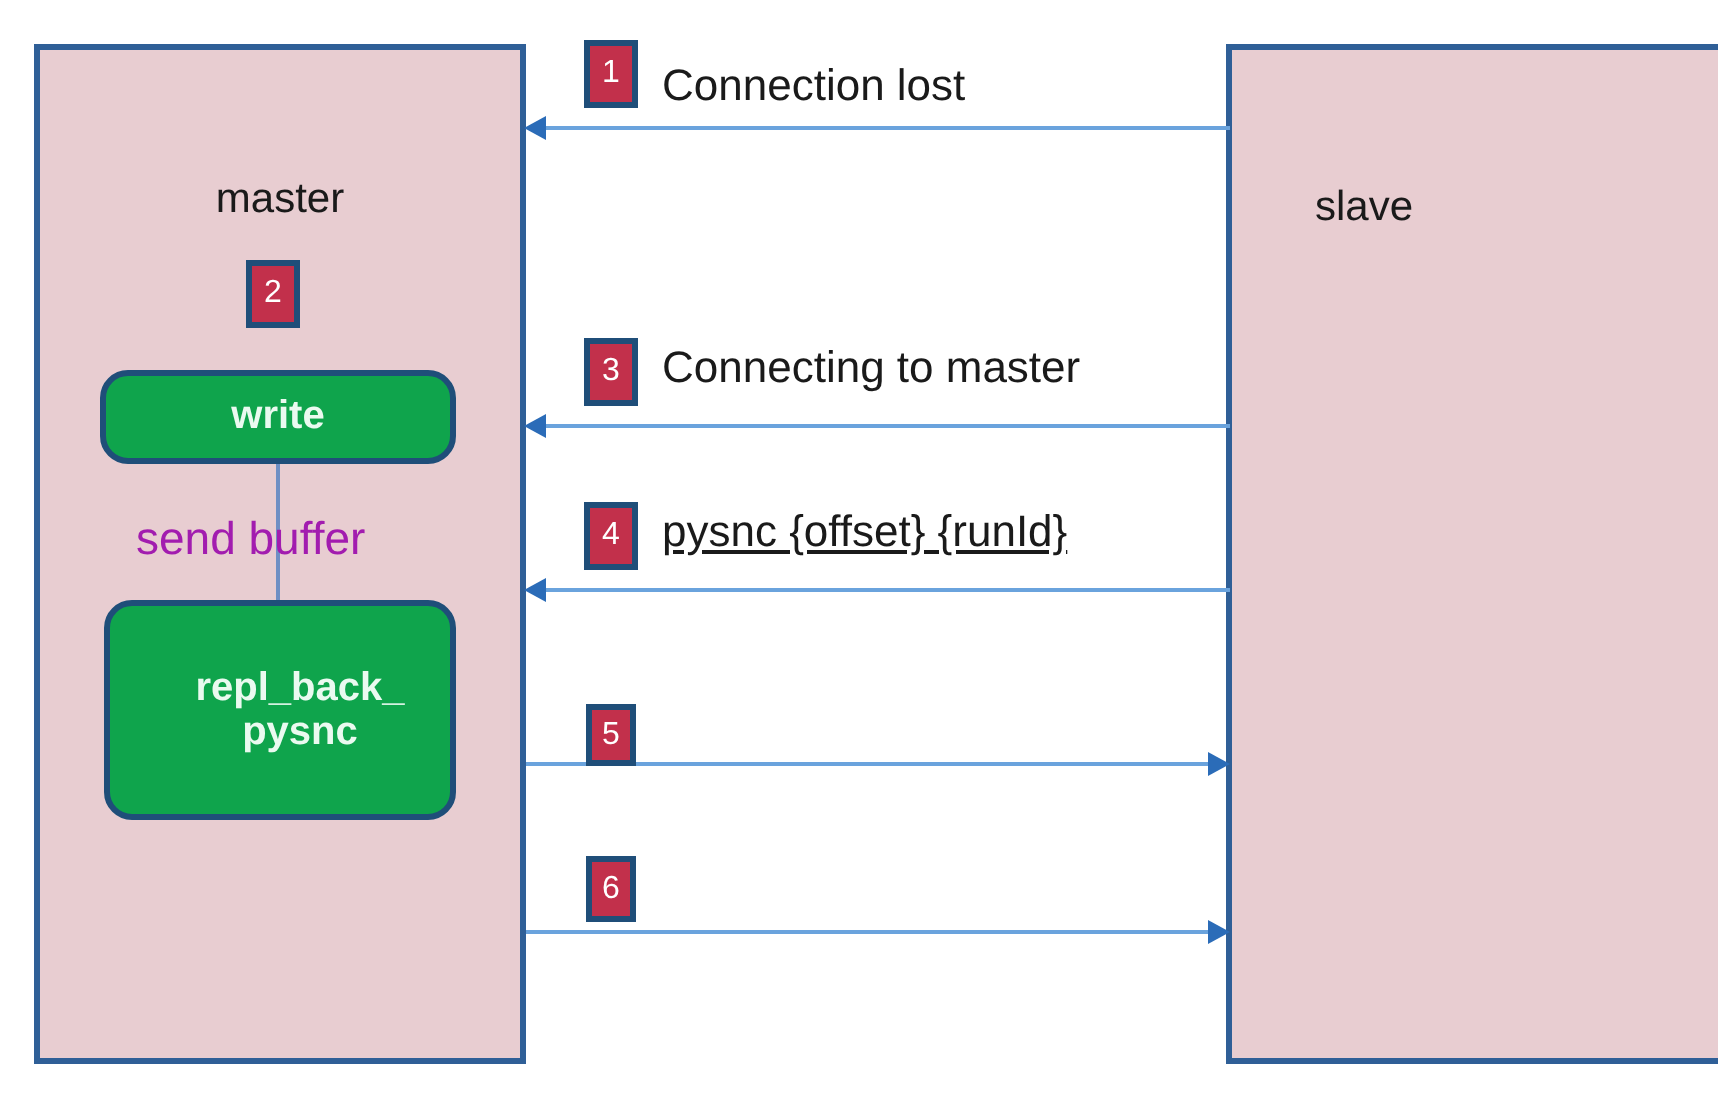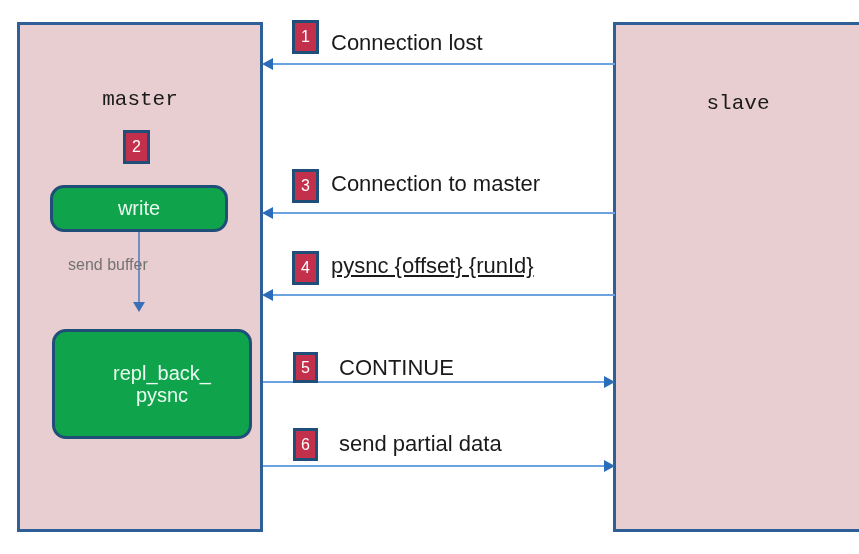--- a/index.html
+++ b/index.html
@@ -24,59 +24,60 @@
     background: #e8cdd1;
     border: 3px solid #2f5f97;
     box-sizing: border-box;
   }
   .node-label {
     position: absolute;
     width: 100%;
     text-align: center;
     color: #1a1a1a;
     font-size: 21px;
-    font-family: Liberation Mono, monospace;
+    font-family: Liberation Sans, sans-serif;
     white-space: nowrap;
   }
 
   
   .green-box {
     position: absolute;
     background: #0fa44c;
     border: 3px solid #1f4e79;
     border-radius: 14px;
     box-sizing: border-box;
     display: flex;
     align-items: center;
     justify-content: center;
     color: #eafaf0;
     font-size: 20px;
     line-height: 1.12;
     text-align: center;
     font-family: "Liberation Sans", sans-serif;
+    font-weight: bold;
   }
   .green-box span { display: block; }
 
   
   .inner-conn {
     position: absolute;
     background: #6f8fc4;
   }
   .inner-arrowhead {
     position: absolute;
     width: 0;
     height: 0;
     border-left: 6px solid transparent;
     border-right: 6px solid transparent;
     border-top: 10px solid #3a6fb5;
   }
   .inner-label {
     position: absolute;
-    color: #737373;
-    font-size: 16px;
+    color: #a21caf;
+    font-size: 23px;
     white-space: nowrap;
     font-family: "Liberation Sans", sans-serif;
   }
 
   
   .msg-line {
     position: absolute;
     height: 1.6px;
     background: #6aa3dd;
   }
@@ -130,46 +131,44 @@
   <div class="badge" style="left:123px; top:130px; width:27px; height:34px;">2</div>
 
   <div class="green-box" style="left:50px; top:185px; width:178px; height:47px;">
     <span>write</span>
   </div>
 
   <div class="inner-conn" style="left:138px; top:232px; width:1.6px; height:72px;"></div>
   <div class="inner-arrowhead" style="left:133px; top:302px;"></div>
   <div class="inner-label" style="left:68px; top:256px;">send buffer</div>
 
-  <div class="green-box" style="left:52px; top:329px; width:200px; height:110px; flex-direction:column;padding-left:20px;">
+  <div class="green-box" style="left:52px; top:300px; width:176px; height:110px; flex-direction:column;padding-left:20px;">
     <span>repl_back_</span>
     <span>pysnc</span>
   </div>
 
   <div class="node-box" style="left:613px; top:22px; width:252px; height:510px;"></div>
-  <div class="node-label" style="left:640px; top:92px; width:196px;">slave</div>
+  <div class="node-label" style="left:584px; top:92px; width:196px;">slave</div>
 
   <div class="msg-line" style="left:268px; top:63px; width:347px;"></div>
   <div class="arrow-left" style="left:262px; top:58px;"></div>
   <div class="badge" style="left:292px; top:20px; width:27px; height:34px;">1</div>
   <div class="msg-text" style="left:331px; top:30px;">Connection lost</div>
 
   <div class="msg-line" style="left:268px; top:212px; width:347px;"></div>
   <div class="arrow-left" style="left:262px; top:207px;"></div>
   <div class="badge" style="left:292px; top:169px; width:27px; height:34px;">3</div>
-  <div class="msg-text" style="left:331px; top:171px;">Connection to master</div>
+  <div class="msg-text" style="left:331px; top:171px;">Connecting to master</div>
 
   <div class="msg-line" style="left:268px; top:294px; width:347px;"></div>
   <div class="arrow-left" style="left:262px; top:289px;"></div>
   <div class="badge" style="left:292px; top:251px; width:27px; height:34px;">4</div>
   <div class="msg-text" style="left:331px; top:253px;text-decoration:underline;">pysnc {offset} {runId}</div>
 
   <div class="msg-line" style="left:263px; top:381px; width:347px;"></div>
   <div class="arrow-right" style="left:604px; top:376px;"></div>
   <div class="badge" style="left:293px; top:352px; width:25px; height:31px;">5</div>
-  <div class="msg-text" style="left:339px; top:355px;">CONTINUE</div>
 
   <div class="msg-line" style="left:263px; top:465px; width:347px;"></div>
   <div class="arrow-right" style="left:604px; top:460px;"></div>
   <div class="badge" style="left:293px; top:428px; width:25px; height:33px;">6</div>
-  <div class="msg-text" style="left:339px; top:431px;">send partial data</div>
 
 </div>
 
 </body></html>

